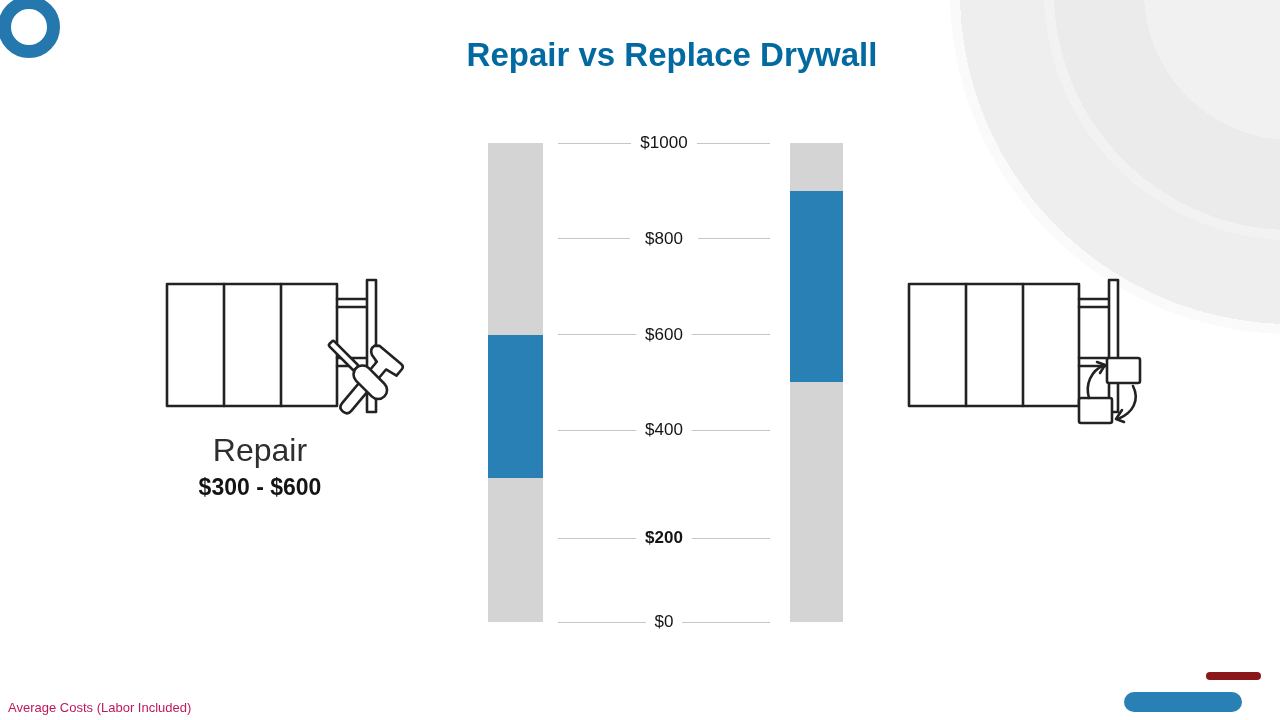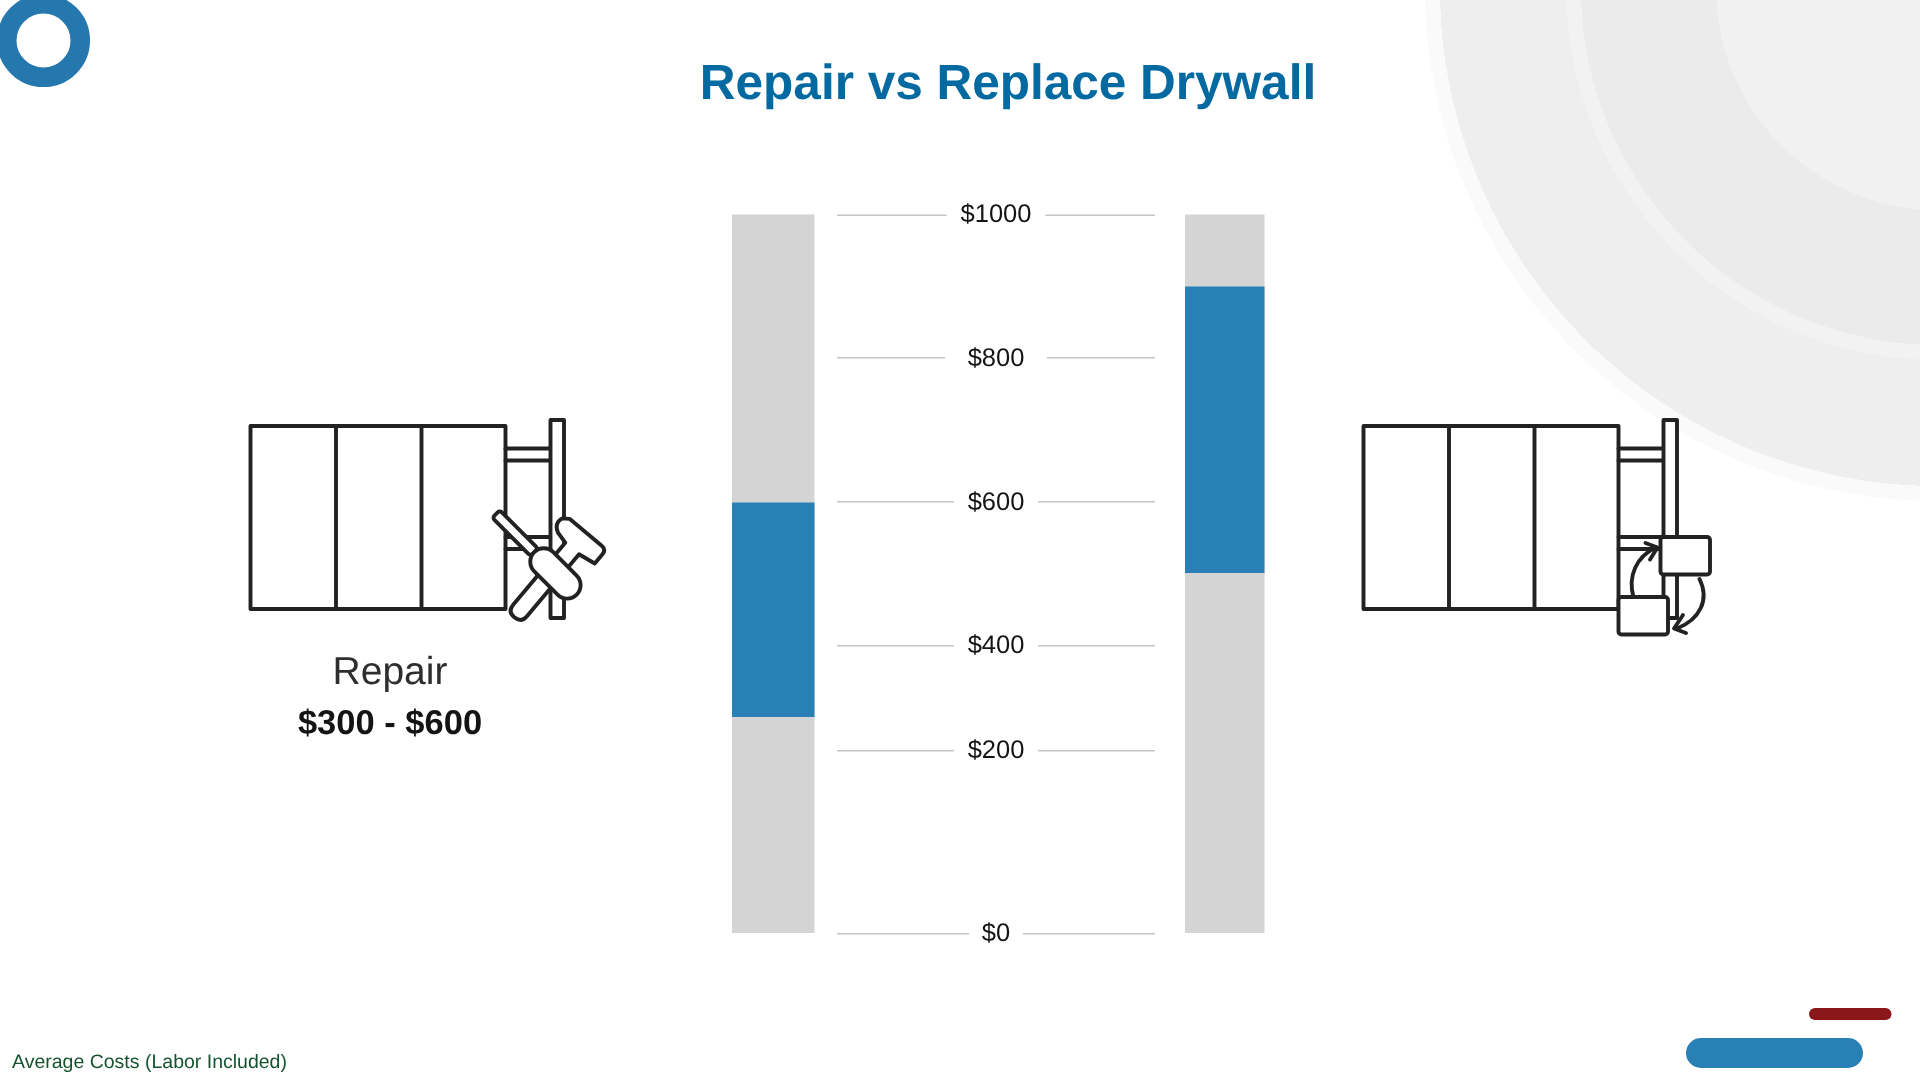--- a/index.html
+++ b/index.html
@@ -40,25 +40,25 @@
     position:absolute;left:0;width:100%;height:24px;
     display:flex;align-items:center;gap:9px;
   }
   .tick-line{flex:1;height:1px;background:#c6c6c6;}
   .tick-label{font-size:17px;color:#141414;white-space:nowrap;text-align:center;}
   
   .figure-icon{position:absolute;}
   .figure-text{position:absolute;width:300px;text-align:center;}
   .figure-text.left{left:110px;top:432px;}
   .figure-text.right{left:846px;top:430px;}
-  .figure-label{font-size:26px;font-weight:400;color:#2e2e2e;}
+  .figure-label{font-size:32px;font-weight:400;color:#2e2e2e;}
   .figure-range{font-size:23px;font-weight:800;color:#141414;margin-top:5px;}
   
   .footnote{
-    position:absolute;left:8px;bottom:5px;font-size:13px;color:#14532d;
+    position:absolute;left:8px;bottom:5px;font-size:13px;color:#be185d;
   }
   .red-dash{
     position:absolute;left:1206px;top:672px;width:55px;height:8px;
     border-radius:4px;background:#8A171A;
   }
   .blue-pill{
     position:absolute;left:1124px;top:692px;width:118px;height:20px;
     border-radius:10px;background:#2980B4;
   }
   svg{display:block;}
@@ -94,21 +94,21 @@
       <div class="tick-row" style="top: 322.6px;">
         <div class="tick-line"></div>
         <div class="tick-label">$600</div>
         <div class="tick-line"></div>
       </div>
       <div class="tick-row" style="top: 418.4px;">
         <div class="tick-line"></div>
         <div class="tick-label">$400</div>
         <div class="tick-line"></div>
       </div>
-      <div class="tick-row" style="top: 488px;">
+      <div class="tick-row" style="top: 526px; font-weight: bold;">
         <div class="tick-line"></div>
         <div class="tick-label">$200</div>
         <div class="tick-line"></div>
       </div>
       <div class="tick-row" style="top: 610px;">
         <div class="tick-line"></div>
         <div class="tick-label">$0</div>
         <div class="tick-line"></div>
       </div>
     </div>

